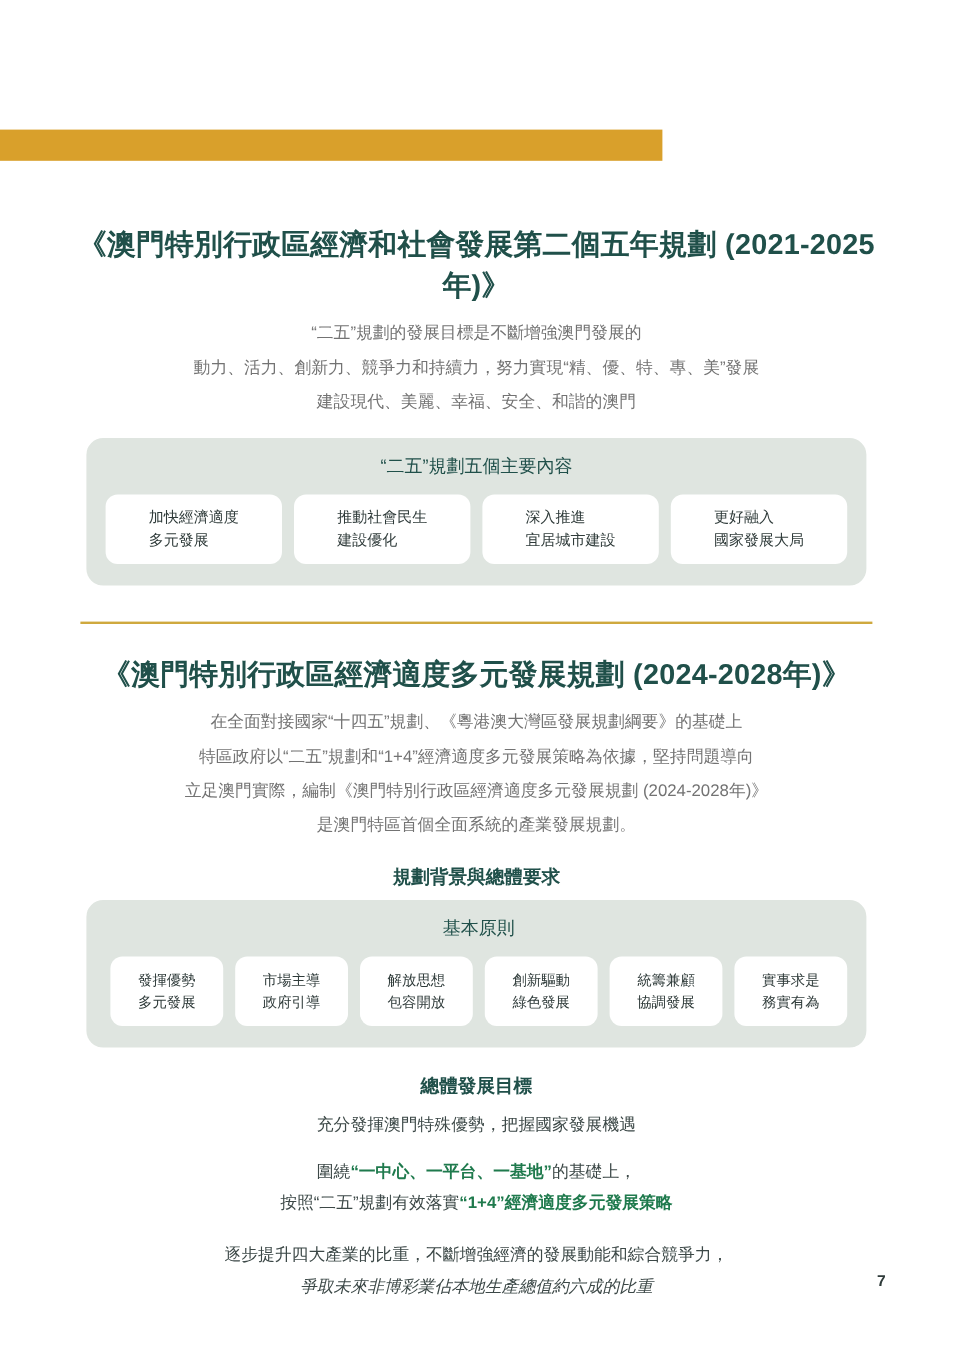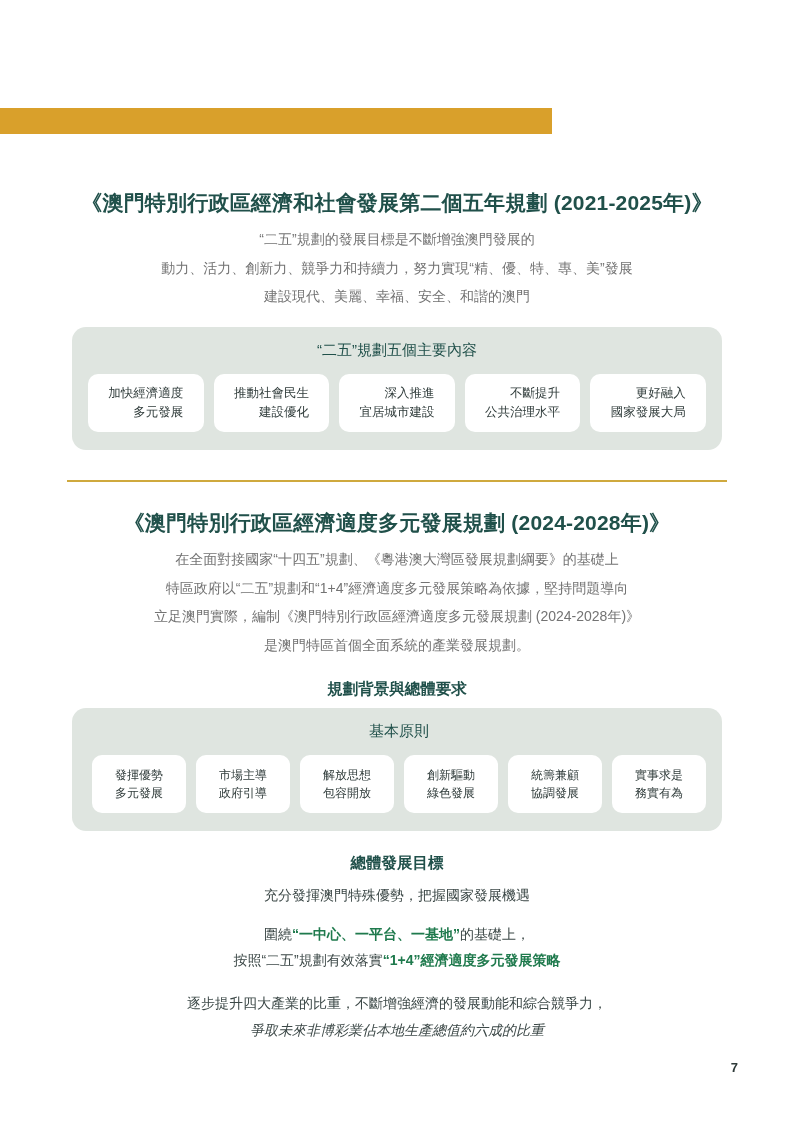--- a/index.html
+++ b/index.html
@@ -32,21 +32,21 @@
   .content {
     position: absolute;
     left: 0;
     top: 170px;
     width: 794px;
     padding: 0 58px;
     box-sizing: border-box;
   }
   .section-title {
     text-align: center;
-    font-size: 21px;
+    font-size: 24px;
     font-weight: bold;
     color: #20504a;
     letter-spacing: 0.2px;
     margin: 18px 0 10px 0;
     line-height: 1.4;
   }
   .lead {
     text-align: center;
     font-size: 14px;
     line-height: 1.75;
@@ -72,21 +72,21 @@
     gap: 10px;
   }
   .chip {
     flex: 1 1 0;
     background: #ffffff;
     border-radius: 10px;
     min-height: 58px;
     display: flex;
     align-items: center;
     justify-content: center;
-    text-align: right;
+    text-align: left;
     font-size: 12.5px;
     line-height: 1.5;
     color: #2f3b3a;
     padding: 8px 4px;
     box-sizing: border-box;
   }
   .chip-row.six .chip {
     font-size: 12px;
   }
   .divider {
@@ -162,24 +162,20 @@
         </div>
         <div class="chip">
           <span style="white-space:pre-line">推動社會民生
 建設優化</span>
         </div>
         <div class="chip">
           <span style="white-space:pre-line">深入推進
 宜居城市建設</span>
         </div>
         <div class="chip">
-          <span style="white-space:pre-line">不斷提升
-公共治理水平</span>
-        </div>
-        <div class="chip">
           <span style="white-space:pre-line">更好融入
 國家發展大局</span>
         </div>
       </div>
     </div>
 
     <div class="divider"></div>
 
     <div class="section-title" style="margin-top:26px;">《澳門特別行政區經濟適度多元發展規劃 (2024-2028年)》</div>
 

